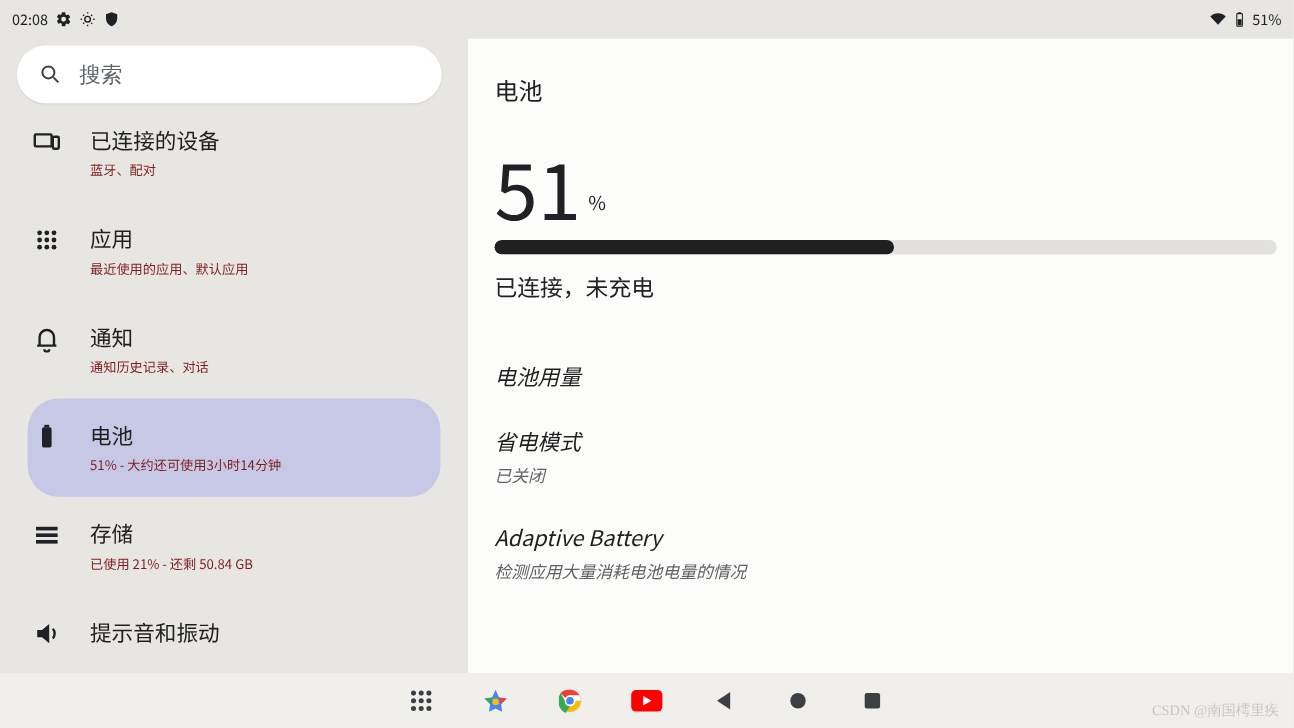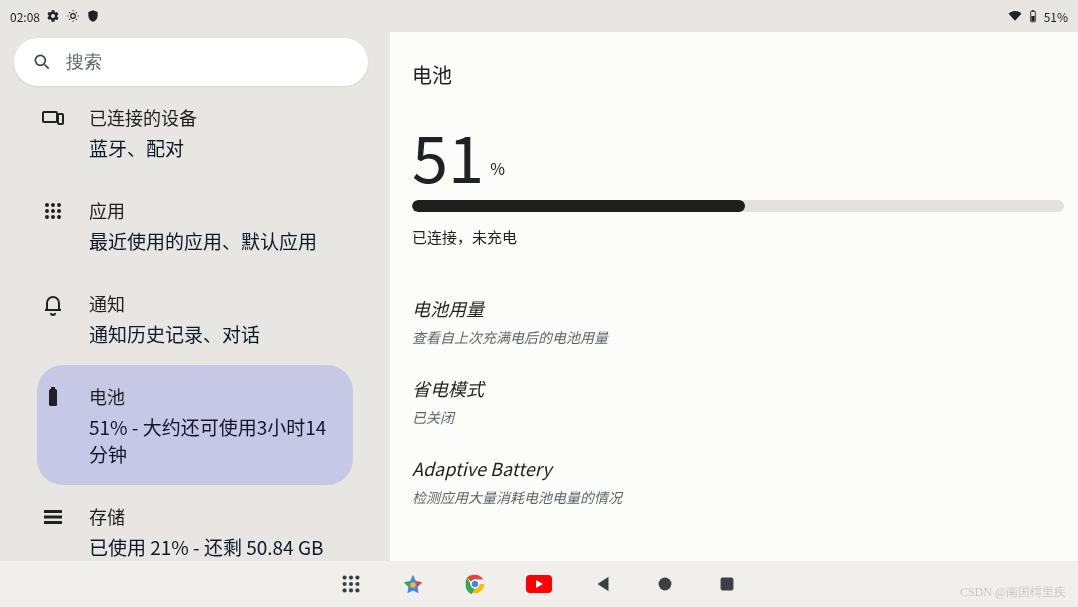--- a/index.html
+++ b/index.html
@@ -10,38 +10,38 @@
   .statusbar .left { display:flex; gap:6px; align-items:center; }
   .statusbar .right { margin-left:auto; display:flex; gap:4px; align-items:center; }
   .statusbar svg { width:14px; height:14px; }
   
   .content { flex:1; display:flex; overflow:hidden; }
   .sidebar { width:390px; height:100%; background:#e8e6e3; display:flex; flex-direction:column; }
   .searchwrap { padding:6px 22px 14px 14px; }
   .searchpill { background:#fff; border-radius:28px; height:48px; display:flex; align-items:center; padding:0 18px; box-shadow: 0 1px 2px rgba(0,0,0,.08); gap:14px; }
   .searchpill input { border:none; outline:none; font-size:18px; flex:1; background:transparent; color:#5f6368; }
   .searchpill input::placeholder{ color:#5f6368; }
-  .sidelist { flex:1; overflow:hidden; padding:0 37px; }
+  .sidelist { flex:1; overflow:hidden; padding:0 23px; }
   .side-item { display:flex; align-items:flex-start; gap:24px; padding:18px 8px 18px 4px; border-radius:26px; cursor:pointer; }
   .side-item.selected { background:#c7c8e6; }
   .side-item .icon { width:24px; height:24px; margin-top:2px; flex-shrink:0; display:flex; align-items:center; justify-content:center; }
   .side-item .txt { display:flex; flex-direction:column; gap:4px; }
   .side-item .title { font-size:18px; color:#1f1f1f; }
-  .side-item .sub { font-size:19px; color:#0f172a; }
+  .side-item .sub { font-size:11px; color:#7f1d1d; }
   .side-item.cut { margin-top:-14px; }
   .side-item.last { padding-bottom:0; }
   
   .detail { flex:1; background:#fcfcfa; height:100%; padding:28px 14px 0 22px; display:flex; flex-direction:column; overflow:hidden; }
   .detail-title { font-size:20px; font-weight:400; margin-bottom:34px; }
   .bignum { display:flex; align-items:flex-end; gap:6px; margin-bottom:12px; }
   .bignum .n { font-size:65px; font-weight:400; line-height:1; }
   .bignum .pct { font-size:16px; padding-bottom:8px; }
   .progress { width:100%; height:12px; background:#e3e1de; border-radius:6px; overflow:hidden; margin-bottom:14px; }
   .progress .fill { height:100%; background:#1f1f1f; border-radius:6px; }
-  .status-line { font-size:15px; color:#202124; margin-bottom:34px; }
+  .status-line { font-size:19px; color:#202124; margin-bottom:34px; }
   .drow { padding:14px 0; cursor:pointer; display:flex; align-items:center;font-style:italic; }
   .drow .col { display:flex; flex-direction:column; gap:6px; flex:1; }
   .drow .t { font-size:18px; color:#1f1f1f; }
   .drow .s { font-size:14px; color:#5f6368; }
   .switch { width:46px; height:26px; border-radius:13px; background:#5b6db3; position:relative; margin-right:10px; }
   .switch .knob { width:20px; height:20px; border-radius:50%; background:#fff; position:absolute; top:3px; right:3px; }
   
   .navbar { height:46px; background:#f0efec; display:flex; align-items:center; justify-content:center; gap:50px; position:relative; }
   .navbar .appicons { display:flex; gap:40px; align-items:center; }
   .navbar svg, .navbar .ic { width:22px; height:22px; }
@@ -201,21 +201,20 @@
         <span class="pct">%</span>
       </div>
       <div class="progress">
         <div class="fill" id="progfill" style="width: 51%;"></div>
       </div>
       <div class="status-line">已连接，未充电</div>
 
       <div class="drow">
         <div class="col">
             <span class="t">电池用量</span>
-            <span class="s">查看自上次充满电后的电池用量</span>
           </div>
       </div>
       <div class="drow">
         <div class="col">
             <span class="t">省电模式</span>
             <span class="s">已关闭</span>
           </div>
       </div>
       <div class="drow">
         <div class="col">

